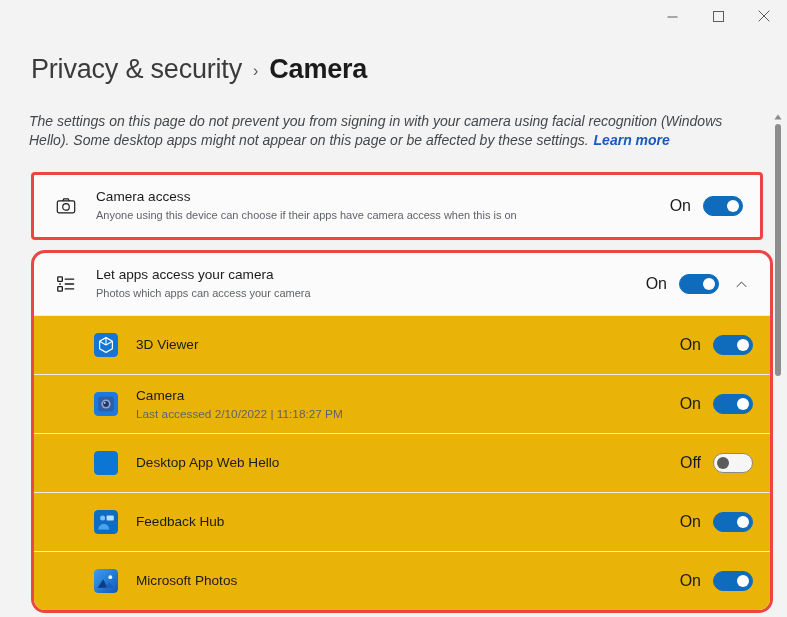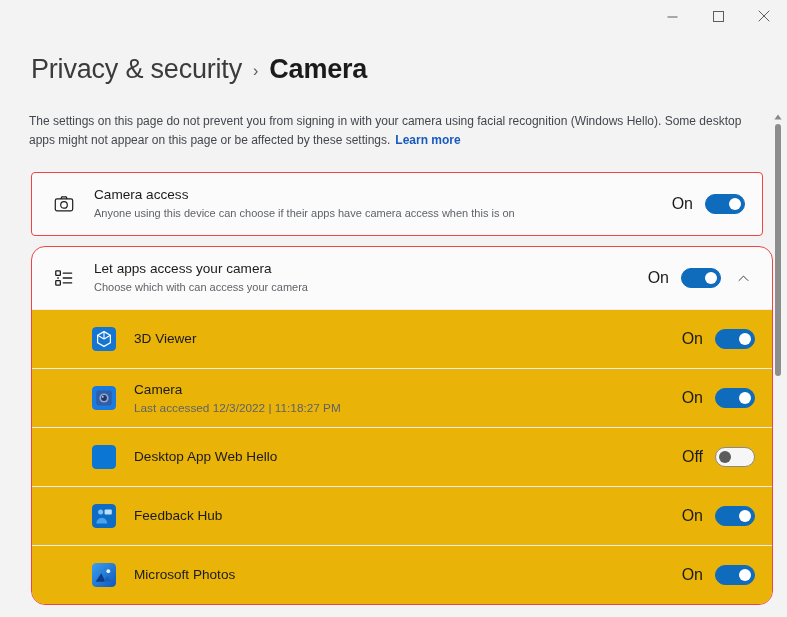--- a/index.html
+++ b/index.html
@@ -78,23 +78,24 @@
     letter-spacing: -0.2px;
     line-height: 34px;
   }
 
   
   .description {
     position: absolute;
     top: 112px;
     left: 29px;
     width: 718px;
-    font-size: 12px;
+    font-size: 14px;
     line-height: 19px;
     color: #43474c;
+    font-style: italic;
   }
   .description .learn-more {
     color: #185abd;
     font-weight: 600;
     text-decoration: none;
     margin-left: 5px;
     white-space: nowrap;
   }
 
   
@@ -103,21 +104,21 @@
     top: 172px;
     left: 0;
     width: 787px;
     bottom: 0;
     overflow: hidden;
   }
 
   
   .card {
     background: #fbfbfb;
-    border: 1px solid #ef4444;
+    border: 3px solid #ef4444;
     border-radius: 4px;
     margin: 0 24px 0 31px;
   }
   .card.expander-card {
     margin-right: 14px;
     margin-top: 10px;
     border-radius: 14px;
     overflow: hidden;
   }
 
@@ -353,21 +354,21 @@
             <rect x="3" y="4.2" width="5" height="5" rx="0.7" fill="none" stroke="#1b1b1b" stroke-width="1.4"></rect>
             <rect x="3" y="14.8" width="5" height="5" rx="0.7" fill="none" stroke="#1b1b1b" stroke-width="1.4"></rect>
             <rect x="4.6" y="11.1" width="1.8" height="1.8" rx="0.4" fill="#1b1b1b"></rect>
             <rect x="10.5" y="5.9" width="10.5" height="1.5" rx="0.6" fill="#1b1b1b"></rect>
             <rect x="10.5" y="11.2" width="10.5" height="1.5" rx="0.6" fill="#1b1b1b"></rect>
             <rect x="10.5" y="16.5" width="10.5" height="1.5" rx="0.6" fill="#1b1b1b"></rect>
           </svg>
         </div>
         <div class="row-text">
           <div class="row-title">Let apps access your camera</div>
-          <div class="row-sub">Choose which with can access your camera</div>
+          <div class="row-sub">Photos which apps can access your camera</div>
         </div>
         <div class="row-right">
           <span class="state-label">On</span>
           <div class="toggle on"></div>
           <div class="chevron">
             <svg width="13" height="13" viewBox="0 0 16 16" aria-hidden="true">
               <path d="M2.5 10.5 L8 5 L13.5 10.5" fill="none" stroke="currentColor" stroke-width="1.2" stroke-linecap="round" stroke-linejoin="round"></path>
             </svg>
           </div>
         </div>
@@ -397,21 +398,21 @@
             <svg width="24" height="24" viewBox="0 0 24 24" aria-hidden="true">
               <rect x="0" y="0" width="24" height="24" rx="4" fill="#1b7ae0"></rect>
               <rect x="4.2" y="4.6" width="15.6" height="14.8" rx="2.6" fill="#2f5ea8"></rect>
               <circle cx="12" cy="12" r="4.6" fill="#8fa7d4"></circle>
               <circle cx="12" cy="12" r="2.9" fill="#24365e"></circle>
               <circle cx="10.8" cy="10.8" r="0.9" fill="#cfe0f5"></circle>
             </svg>
           </div>
           <div class="app-text">
             <div class="app-name">Camera</div>
-            <div class="app-sub">Last accessed 12/3/2022  |  11:18:27 PM</div>
+            <div class="app-sub">Last accessed 2/10/2022  |  11:18:27 PM</div>
           </div>
           <div class="row-right">
             <span class="state-label">On</span>
             <div class="toggle on"></div>
           </div>
         </div>
 
         <div class="app-row">
           <div class="app-icon">
             <svg width="24" height="24" viewBox="0 0 24 24" aria-hidden="true">

